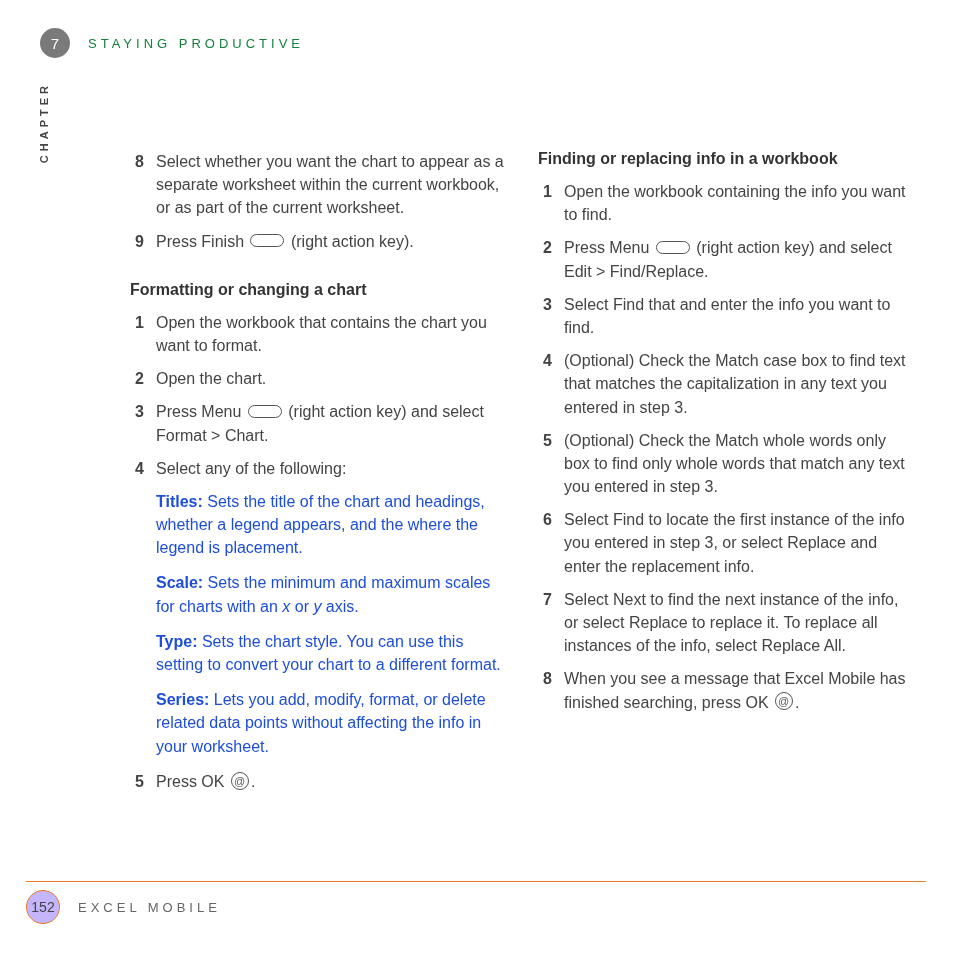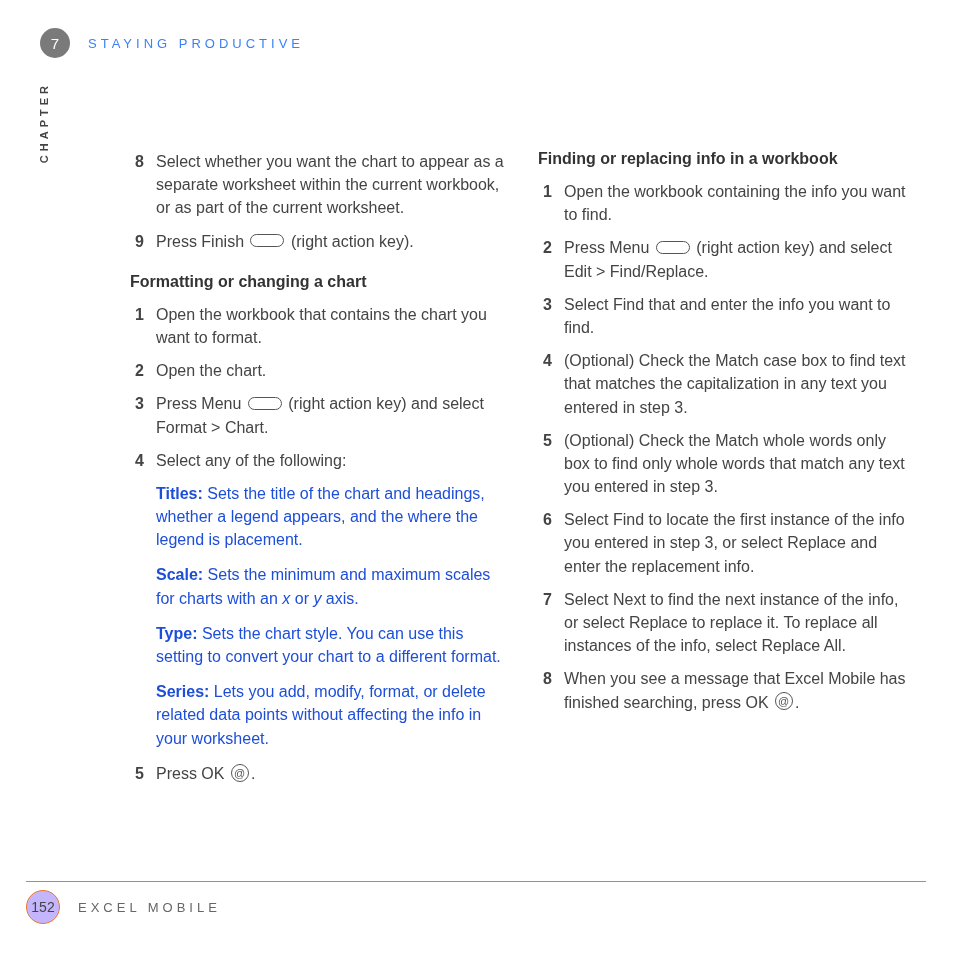--- a/index.html
+++ b/index.html
@@ -11,36 +11,36 @@
     color: #333;
     position: relative;
     padding: 28px 40px 50px 40px;
   }
   .header { display: flex; align-items: center; gap: 18px; }
   .chapter-badge {
     width: 30px; height: 30px; border-radius: 50%;
     background: #7a7a7a; color: #fff; display: flex;
     align-items: center; justify-content: center; font-size: 15px;
   }
-  .header-title { letter-spacing: 4px; font-size: 13px; color: #3b82f6; }
+  .header-title { letter-spacing: 4px; font-size: 13px; color: #15803d; }
   .chapter-tab {
     position: absolute; left: 38px; top: 82px;
     writing-mode: vertical-rl; transform: rotate(180deg);
     letter-spacing: 4px; font-size: 11px; font-weight: bold; color: #444;
   }
   .columns {
     display: flex; gap: 32px;
     padding-left: 90px; padding-top: 92px;
   }
   .col { width: 388px; }
   .step { display: flex; gap: 12px; margin-bottom: 10px; line-height: 1.45; font-size: 16px; color: #444; }
   .step-num { font-weight: bold; width: 14px; flex-shrink: 0; text-align: right; }
   .step-body { flex: 1; }
   .step-body b { font-weight: normal; }
-  .section-heading { font-weight: bold; font-size: 16px; margin-top: 20px; margin-bottom: 12px; color: #333; }
+  .section-heading { font-weight: bold; font-size: 16px; margin-top: 28px; margin-bottom: 12px; color: #333; }
   .indent-block { margin-left: 26px; margin-bottom: 12px; line-height: 1.45; font-size: 16px; color: #1d4ed8; }
   .indent-block b { font-weight: bold; }
   .softkey-icon {
     display: inline-block; width: 34px; height: 13px;
     border: 1.5px solid #555; border-radius: 10px;
     vertical-align: middle; position: relative; top: -2px;
     background: #fff; margin: 0 2px;
   }
   .ok-icon {
     display: inline-block; width: 18px; height: 18px;

